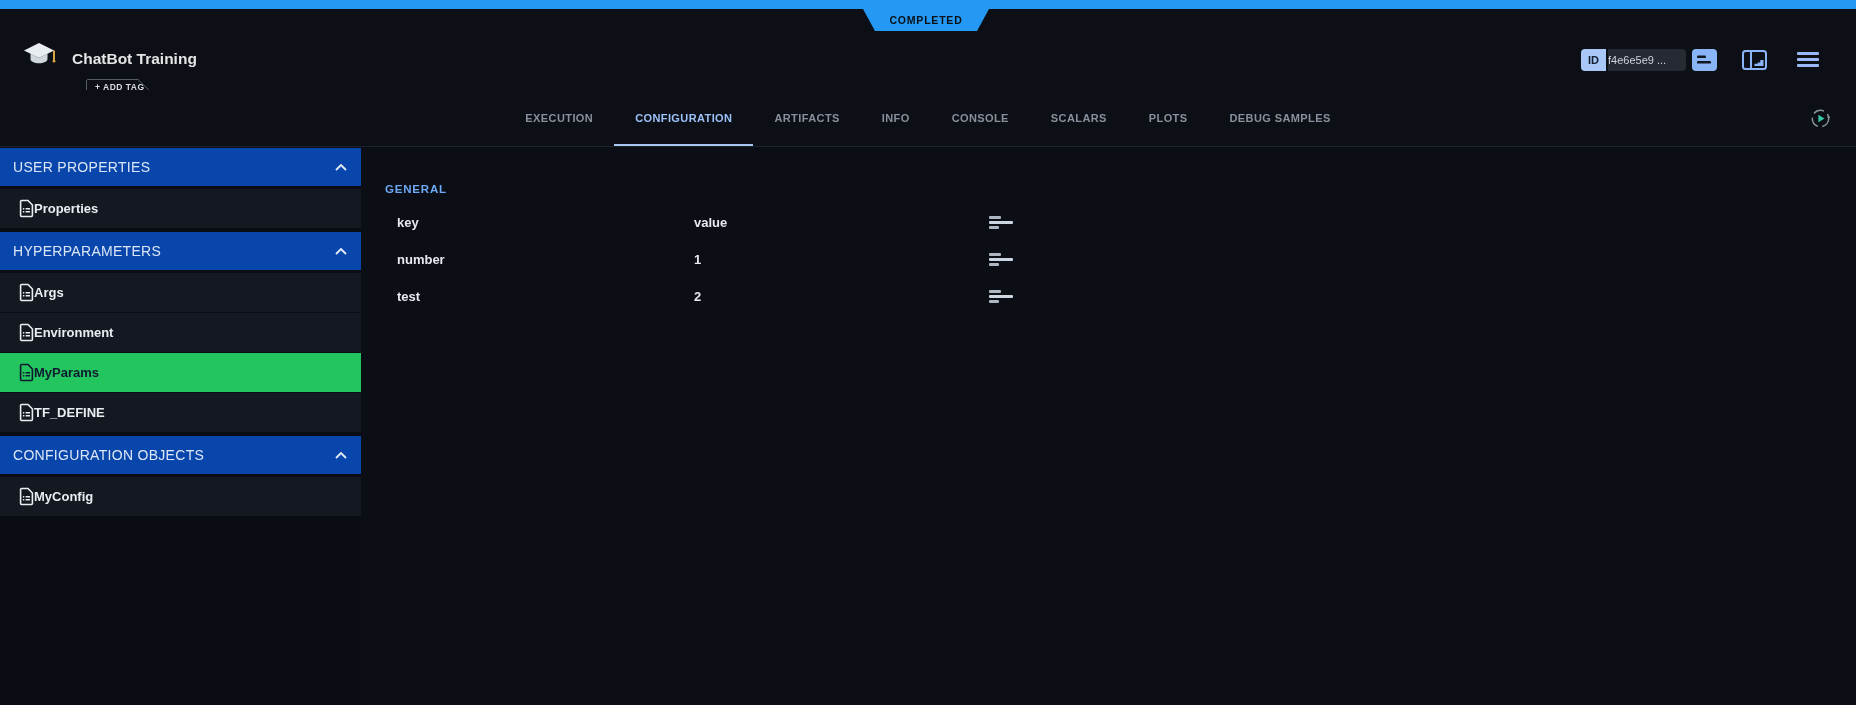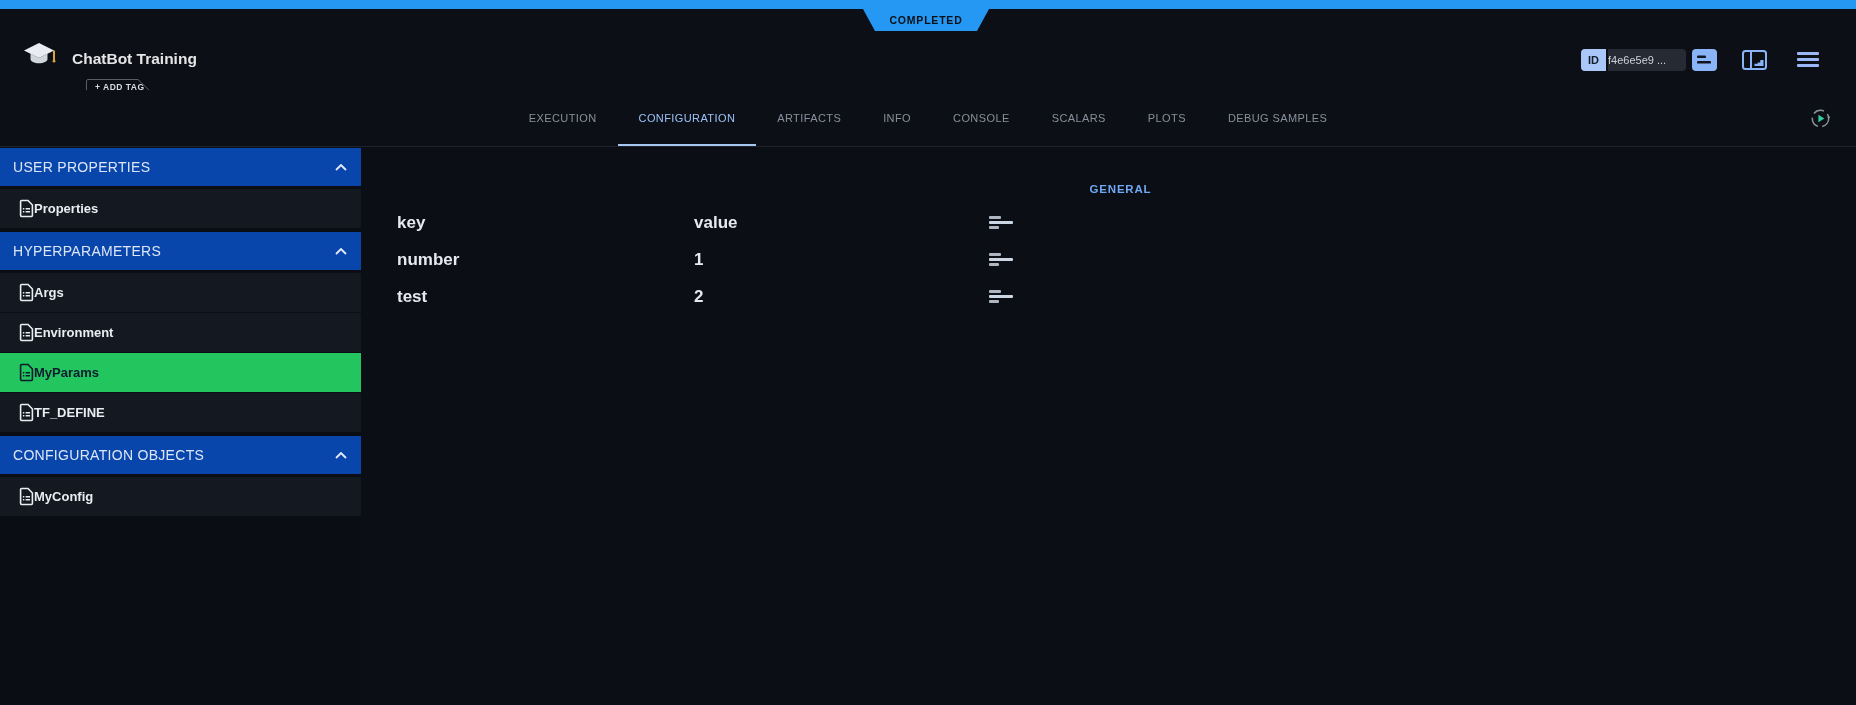--- a/index.html
+++ b/index.html
@@ -28,45 +28,45 @@
     border-radius:0 4px 4px 0; display:flex; align-items:center; font-size:11px; color:#ccd2da; white-space:nowrap; overflow:hidden; }
   .hdr-icon { position:absolute; cursor:pointer; }
   .hdr-icon.desc { left:1692px; top:40px; }
   .hdr-icon.panel { left:1742px; top:41px; }
   .burger { left:1797px; top:43px; width:22px; }
   .burger div { height:2.6px; background:#9ab8f5; border-radius:1px; margin-bottom:3.4px; }
 
   
   .tabbar { position:absolute; top:90px; left:0; right:0; height:57px; border-bottom:1px solid #1e222a;
     display:flex; align-items:stretch; justify-content:center; background:#0c0f15; }
-  .tab { position:relative; display:flex; align-items:center; padding:0 21px; font-size:11px; font-weight:normal;
+  .tab { position:relative; display:flex; align-items:center; padding:0 21px; font-size:11px; font-weight:bold;
     letter-spacing:0.4px; color:#87909c; cursor:pointer; }
   .tab.active { color:#9cc2f9; }
   .tab.active::after { content:""; position:absolute; left:0; right:0; bottom:0; height:2px; background:#a8c7f0; }
   .refresh-btn { position:absolute; right:24px; top:17px; cursor:pointer; }
 
   
   .body { position:absolute; top:148px; left:0; right:0; bottom:0; }
   .sidebar { position:absolute; left:0; top:0; width:361px; height:100%; background:#0a0d13; }
   .section { margin-bottom:3px; }
   .section-header { height:38px; background:#0946ab; display:flex; align-items:center; justify-content:space-between;
     padding:0 14px 0 13px; margin-bottom:3px; cursor:pointer; }
   .section-header .sec-title { font-size:14px; font-weight:normal; letter-spacing:0.3px; color:#dde6f7; }
   .sidebar-item { height:40px; background:#141821; display:flex; align-items:center; padding-left:19px; gap:0;
     color:#e9edf2; cursor:pointer; border-bottom:1px solid #0a0d13; }
   .sidebar-item .item-label { font-size:13px; font-weight:bold; }
   .sidebar-item.selected { background:#22c55e; color:#111a30; }
   .doc-icon { color:inherit; display:flex; }
 
   
   .main { position:absolute; left:361px; right:0; top:0; bottom:0; background:#0b0e14; }
-  .general-label { margin:35px 0 0 24px; font-size:11.5px; font-weight:bold; letter-spacing:0.8px; color:#6fa8f5;text-align:center; }
+  .general-label { margin:35px 0 0 24px; font-size:11.5px; font-weight:bold; letter-spacing:0.8px; color:#6fa8f5; }
   .param-table { margin:9px 0 0 24px; }
   .param-row { display:grid; grid-template-columns:297px 295px 40px; align-items:center; height:37px; padding-left:12px; }
-  .param-key, .param-value { font-size:17px; font-weight:bold; color:#e6eaef; }
+  .param-key, .param-value { font-size:13px; font-weight:bold; color:#e6eaef; }
   .notes-icon { width:24px; cursor:pointer; }
   .notes-icon div { border-radius:1px; }
   .notes-icon .l1 { width:12px; height:3px; background:#aeb6c2; margin-bottom:2px; }
   .notes-icon .l2 { width:24px; height:3px; background:#ccd6e2; margin-bottom:2px; }
   .notes-icon .l3 { width:10px; height:3px; background:#aeb6c2; }
 </style>
 </head>
 <body>
 
 <div class="app">

